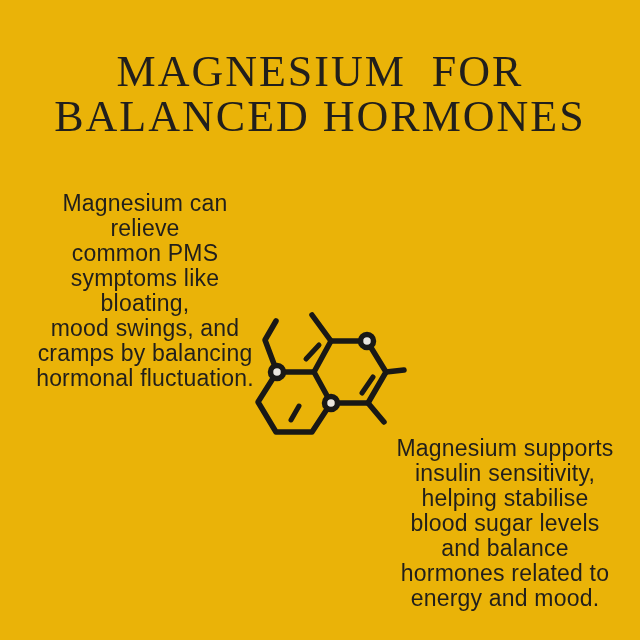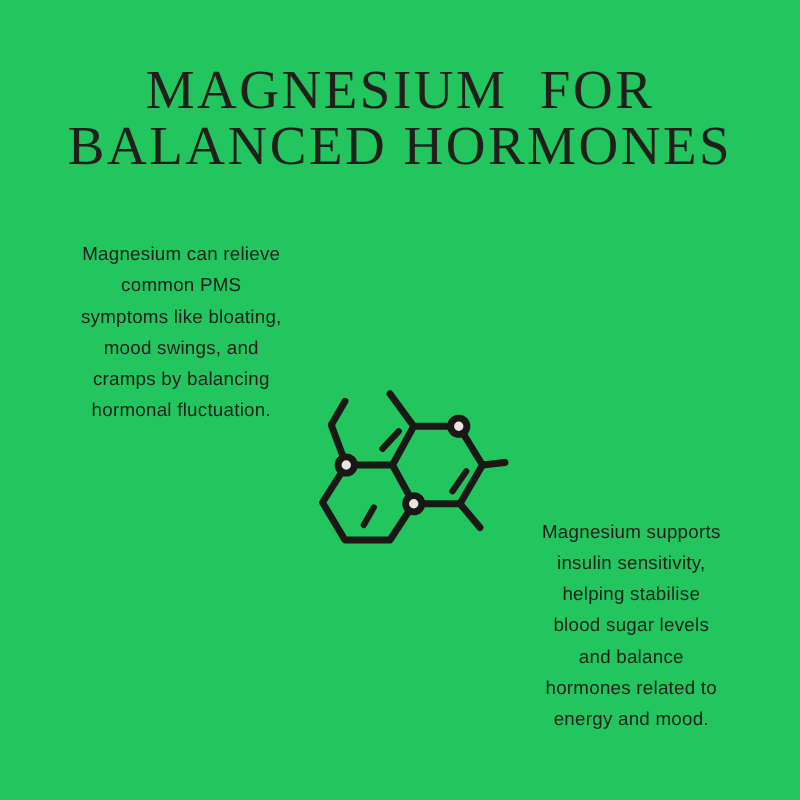--- a/index.html
+++ b/index.html
@@ -24,42 +24,42 @@
     font-family: "Liberation Serif", serif;
     font-weight: 400;
     font-size: 44px;
     line-height: 45px;
     letter-spacing: 2px;
     white-space: pre-wrap;
   }
   .fact {
     position: absolute;
     margin: 0;
-    font-size: 15px;
+    font-size: 23px;
     line-height: 25px;
     letter-spacing: 0.2px;
     text-align: center;
     white-space: pre-wrap;
   }
   .fact-tl { left: 25px;  top: 191px; width: 240px; }
   .fact-tr { left: 385px; top: 218px; width: 224px; }
   .fact-bl { left: 40px;  top: 431px; width: 222px; }
-  .fact-br { left: 395px; top: 413px; width: 220px; }
+  .fact-br { left: 395px; top: 436px; width: 220px; }
   .molecule {
     position: absolute;
     left: 0;
     top: 0;
     width: 640px;
     height: 640px;
   }
 </style>
 </head>
 <body>
 
-<div class="page" style="background: #22c55e; color: rgb(33, 31, 28);">
+<div class="page" style="background: #eab308; color: rgb(33, 31, 28);">
 
   <h1 class="title">MAGNESIUM  FOR
 BALANCED HORMONES</h1>
 
   <p class="fact fact-tl">Magnesium can relieve
 common PMS
 symptoms like bloating,
 mood swings, and
 cramps by balancing
 hormonal fluctuation.</p>

